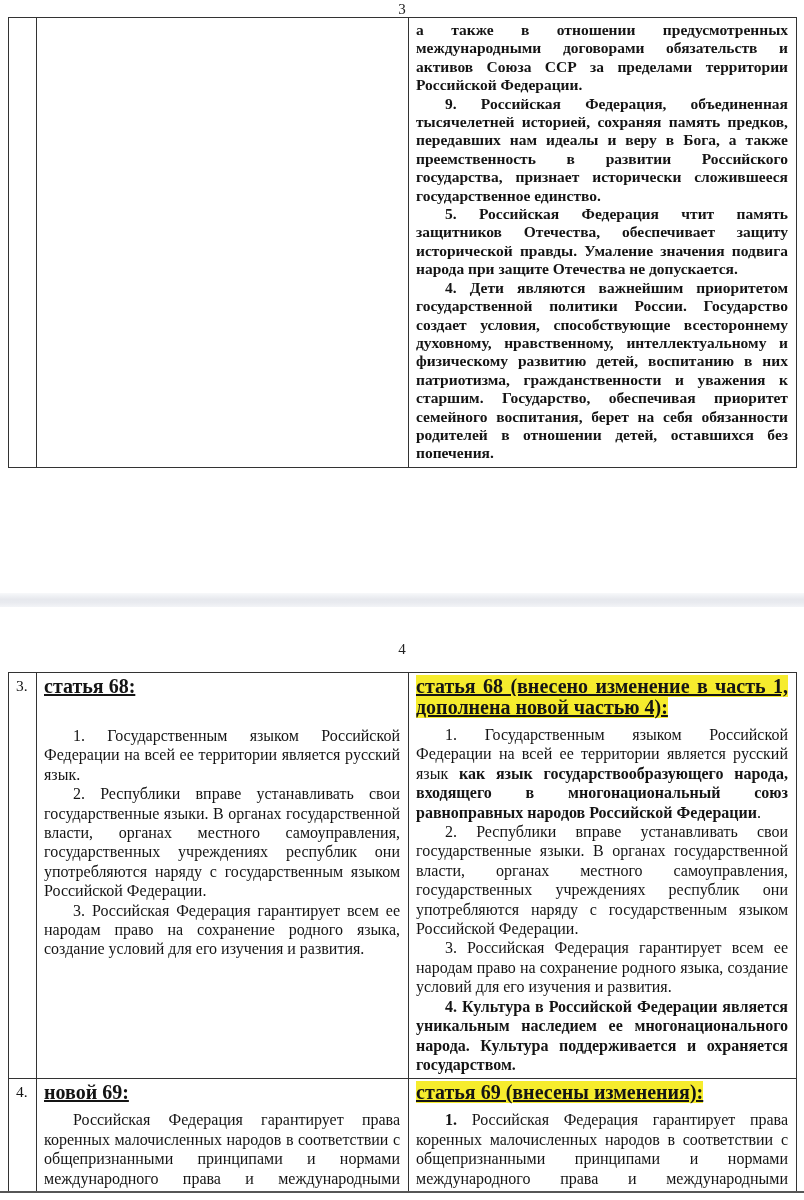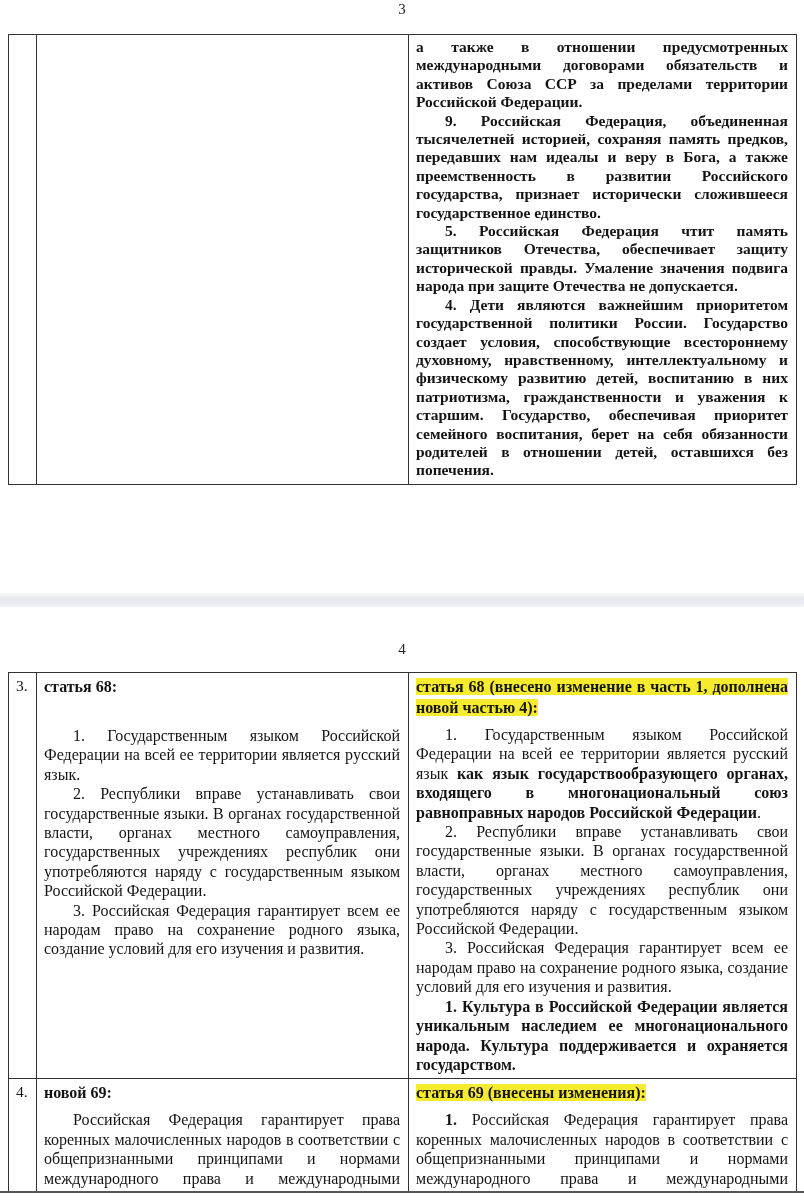--- a/index.html
+++ b/index.html
@@ -23,30 +23,30 @@
 
   .page-separator{height:14px;width:100%;
     background:linear-gradient(to bottom,#f7f8fa 0%,var(--separator-gray) 45%,#e9ebf0 70%,#f3f4f7 100%);}
 
   table.cmp{border-collapse:collapse;table-layout:fixed;width:788px;margin-left:8px;}
   table.cmp td{border:1.5px solid var(--border-color);vertical-align:top;padding:3px 8px 4px 7px;}
   td.c-num{width:28px;padding:2px 2px 0 4px;font-size:15.5px;line-height:19px;}
   td.c-old{width:372px;}
   td.c-new{width:388px;}
 
-  .t1{margin-top:17px;border-radius:12px;}
+  .t1{margin-top:0;border-radius:12px;}
   .t1 td{height:447px;}
   .t1 td.c-new{font-weight:bold;font-size:15.5px;line-height:18.4px;}
 
   .t2{margin-top:15px;}
   .t2 tr.row3 td{height:385px;}
   .t2 tr.row4 td{height:250px;}
   .t2 td.c-old,.t2 td.c-new{font-size:16px;line-height:19.4px;}
 
-  .cell-header{text-align:justify;font-size:16px;line-height:21px;}
+  .cell-header{text-align:justify;font-size:20px;line-height:21px;text-decoration:underline;}
   .gap-lg{margin-bottom:29px;}
   .gap-sm{margin-bottom:7px;}
 
   .para{margin:0;text-align:justify;}
   .para.indent{text-indent:29px;}
   .b{font-weight:bold;}
   .hl{background:var(--highlight-yellow);}
 
   .viewport-cut-line{position:absolute;left:0;right:0;top:1191px;height:2px;background:#565656;z-index:6;}
   .bottom-mask{position:absolute;left:0;right:0;top:1193px;height:7px;background:#ffffff;z-index:5;}
@@ -94,24 +94,24 @@
                 <p class="para indent"><span>1. Государственным языком Российской Федерации на всей ее территории является русский язык.</span></p>
                 <p class="para indent"><span>2. Республики вправе устанавливать свои государственные языки. В органах государственной власти, органах местного самоуправления, государственных учреждениях республик они употребляются наряду с государственным языком Российской Федерации.</span></p>
                 <p class="para indent"><span>3. Российская Федерация гарантирует всем ее народам право на сохранение родного языка, создание условий для его изучения и развития.</span></p>
               </div>
         </td>
         <td class="c-new">
           <div class="cell-header gap-sm">
             <span class="b hl">статья 68 (внесено изменение в часть 1, дополнена новой частью 4):</span>
           </div>
           <div class="paras">
-                <p class="para indent"><span>1. Государственным языком Российской Федерации на всей ее территории является русский язык </span><span class="b">как язык государствообразующего органах, входящего в многонациональный союз равноправных народов Российской Федерации</span><span>.</span></p>
+                <p class="para indent"><span>1. Государственным языком Российской Федерации на всей ее территории является русский язык </span><span class="b">как язык государствообразующего народа, входящего в многонациональный союз равноправных народов Российской Федерации</span><span>.</span></p>
                 <p class="para indent"><span>2. Республики вправе устанавливать свои государственные языки. В органах государственной власти, органах местного самоуправления, государственных учреждениях республик они употребляются наряду с государственным языком Российской Федерации.</span></p>
                 <p class="para indent"><span>3. Российская Федерация гарантирует всем ее народам право на сохранение родного языка, создание условий для его изучения и развития.</span></p>
-                <p class="para indent"><span class="b">1. Культура в Российской Федерации является уникальным наследием ее многонационального народа. Культура поддерживается и охраняется государством.</span></p>
+                <p class="para indent"><span class="b">4. Культура в Российской Федерации является уникальным наследием ее многонационального народа. Культура поддерживается и охраняется государством.</span></p>
               </div>
         </td>
       </tr>
       <tr class="row4">
         <td class="c-num">
           <span>4.</span>
         </td>
         <td class="c-old">
           <div class="cell-header gap-sm">
             <span class="b">новой 69:</span>

